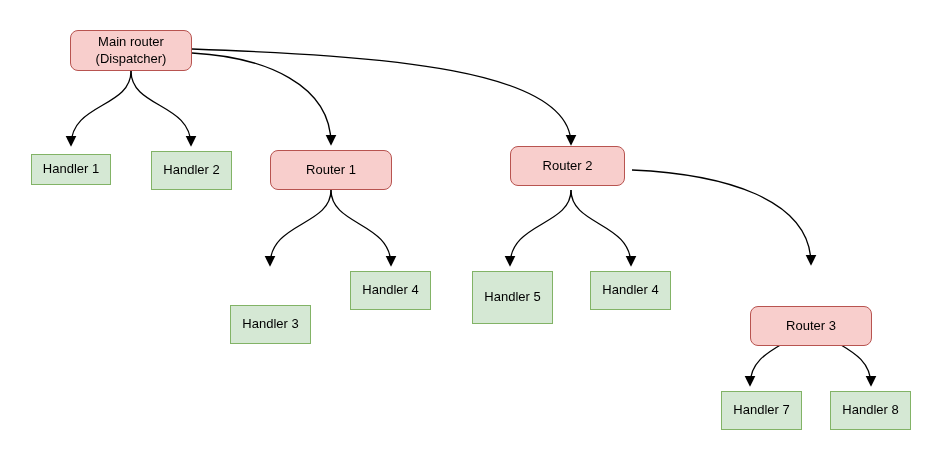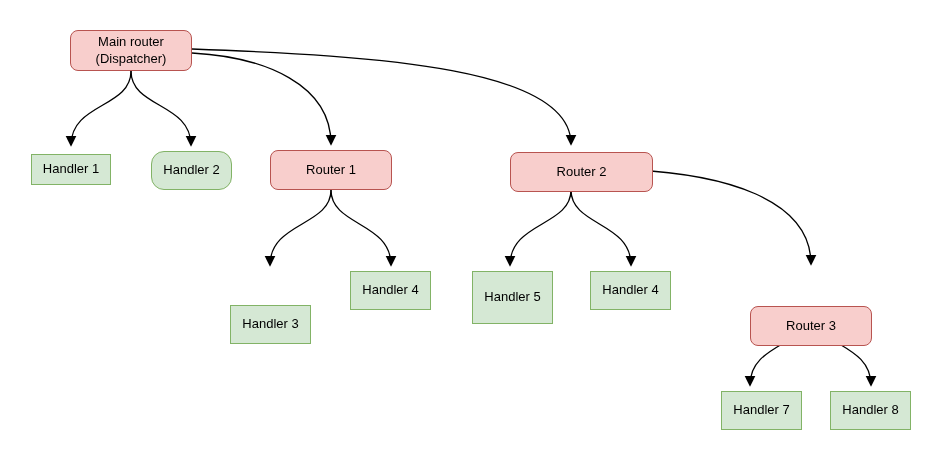--- a/index.html
+++ b/index.html
@@ -45,23 +45,23 @@
     border-radius: 8px;
   }
   .node.handler {
     background: var(--handler-fill, #d5e8d4);
     border: 1px solid var(--handler-border, #82b366);
     border-radius: 0;
   }
   
   #node-main     { left: 70px;  top: 30px;  width: 122px; height: 41px; }
   #node-handler1 { left: 31px;  top: 154px; width: 80px;  height: 31px; }
-  #node-handler2 { left: 151px; top: 151px; width: 81px;  height: 39px; border-radius: 13px; }
+  #node-handler2 { left: 151px; top: 151px; width: 81px;  height: 39px; }
   #node-router1  { left: 270px; top: 150px; width: 122px; height: 40px; }
-  #node-router2  { left: 510px; top: 152px; width: 143px; height: 40px; }
+  #node-router2  { left: 510px; top: 146px; width: 115px; height: 40px; }
   #node-handler3 { left: 230px; top: 271px; width: 81px;  height: 39px; margin-top: 34px; }
   #node-handler4 { left: 350px; top: 271px; width: 81px;  height: 39px; }
   #node-handler5 { left: 472px; top: 271px; width: 81px;  height: 53px; }
   #node-handler6 { left: 590px; top: 271px; width: 81px;  height: 39px; }
   #node-router3  { left: 750px; top: 270px; width: 122px; height: 40px; margin-top: 36px; }
   #node-handler7 { left: 710px; top: 391px; width: 81px;  height: 39px; margin-left: 11px; }
   #node-handler8 { left: 830px; top: 391px; width: 81px;  height: 39px; }
 </style>
 </head>
 <body>

